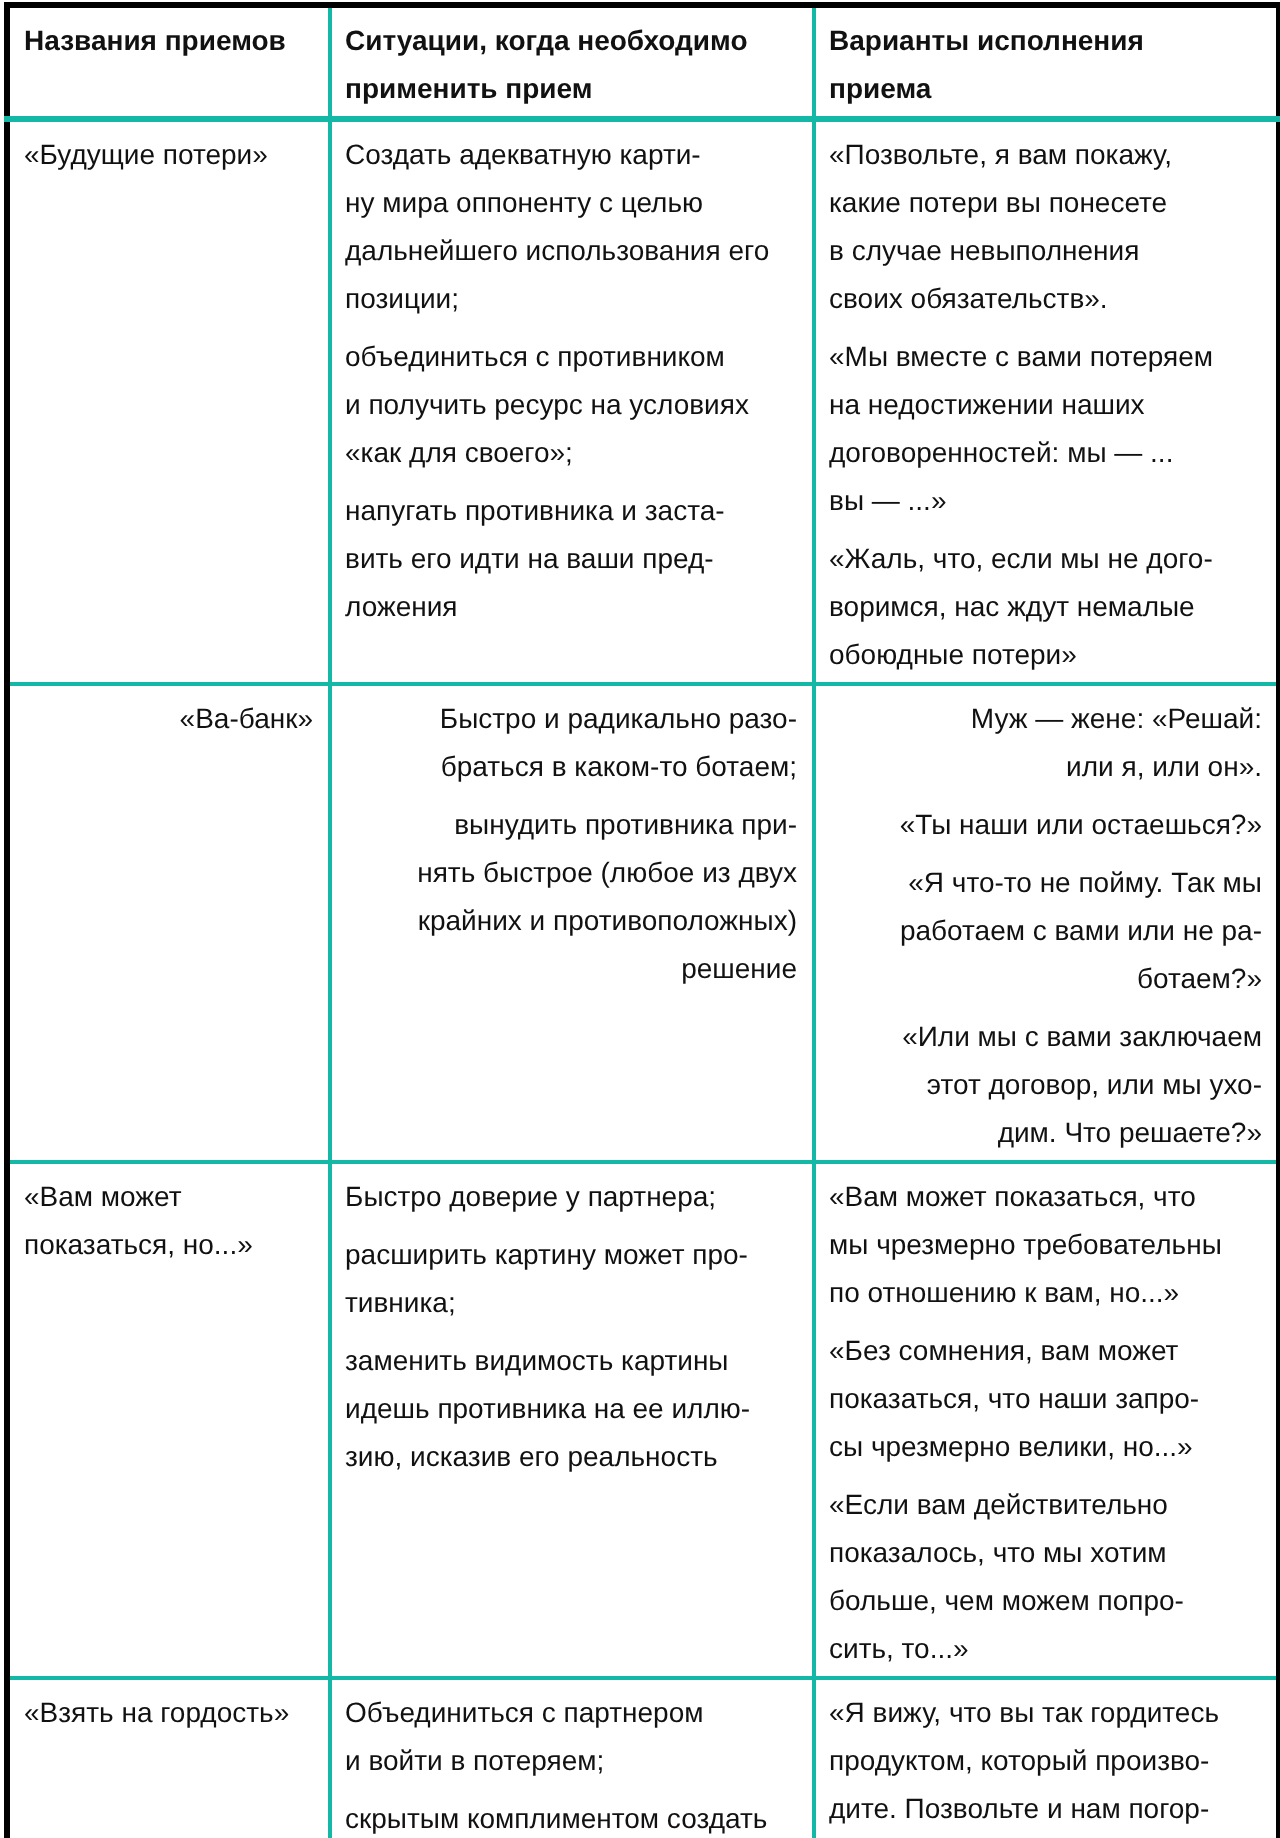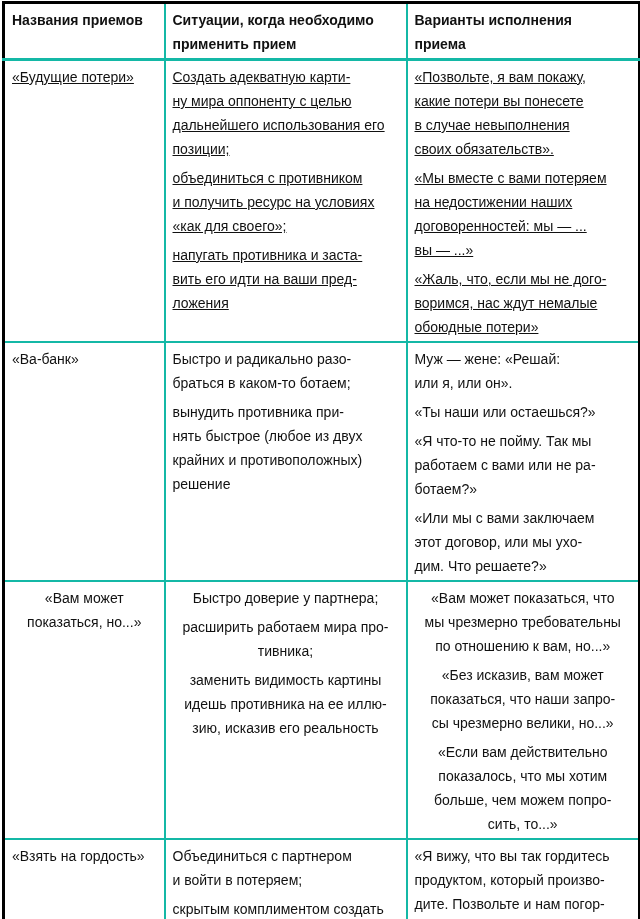--- a/index.html
+++ b/index.html
@@ -35,23 +35,23 @@
     border-bottom-width: 3px;
     height: 46px;
     white-space: pre-line;
   }
   td p {
     margin: 0 0 5px 0;
     white-space: pre-line;
   }
   td p:last-child { margin-bottom: 0; }
   td.name-cell { white-space: pre-line; }
-  tr.row-1 td { height: 272px; text-decoration: underline; }
-  tr.row-2 td { height: 220px; }
-  tr.row-3 td { height: 244px; text-align: center; }
+  tr.row-1 td { height: 272px; }
+  tr.row-2 td { height: 220px; text-align: right; }
+  tr.row-3 td { height: 244px; }
   tr.row-4 td { height: 90px; }
 </style>
 </head>
 <body>
 
 <table class="techniques">
   <colgroup>
     <col style="width:161px">
     <col style="width:242px">
     <col style="width:233px">
@@ -114,31 +114,31 @@
         <p>«Или мы с вами заключаем
 этот договор, или мы ухо-
 дим. Что решаете?»</p>
       </td>
     </tr>
     <tr class="row-3">
       <td class="name-cell">«Вам может
 показаться, но...»</td>
       <td>
         <p>Быстро доверие у партнера;</p>
-        <p>расширить работаем мира про-
+        <p>расширить картину может про-
 тивника;</p>
         <p>заменить видимость картины
 идешь противника на ее иллю-
 зию, исказив его реальность</p>
       </td>
       <td>
         <p>«Вам может показаться, что
 мы чрезмерно требовательны
 по отношению к вам, но...»</p>
-        <p>«Без исказив, вам может
+        <p>«Без сомнения, вам может
 показаться, что наши запро-
 сы чрезмерно велики, но...»</p>
         <p>«Если вам действительно
 показалось, что мы хотим
 больше, чем можем попро-
 сить, то...»</p>
       </td>
     </tr>
     <tr class="row-4">
       <td class="name-cell">«Взять на гордость»</td>

